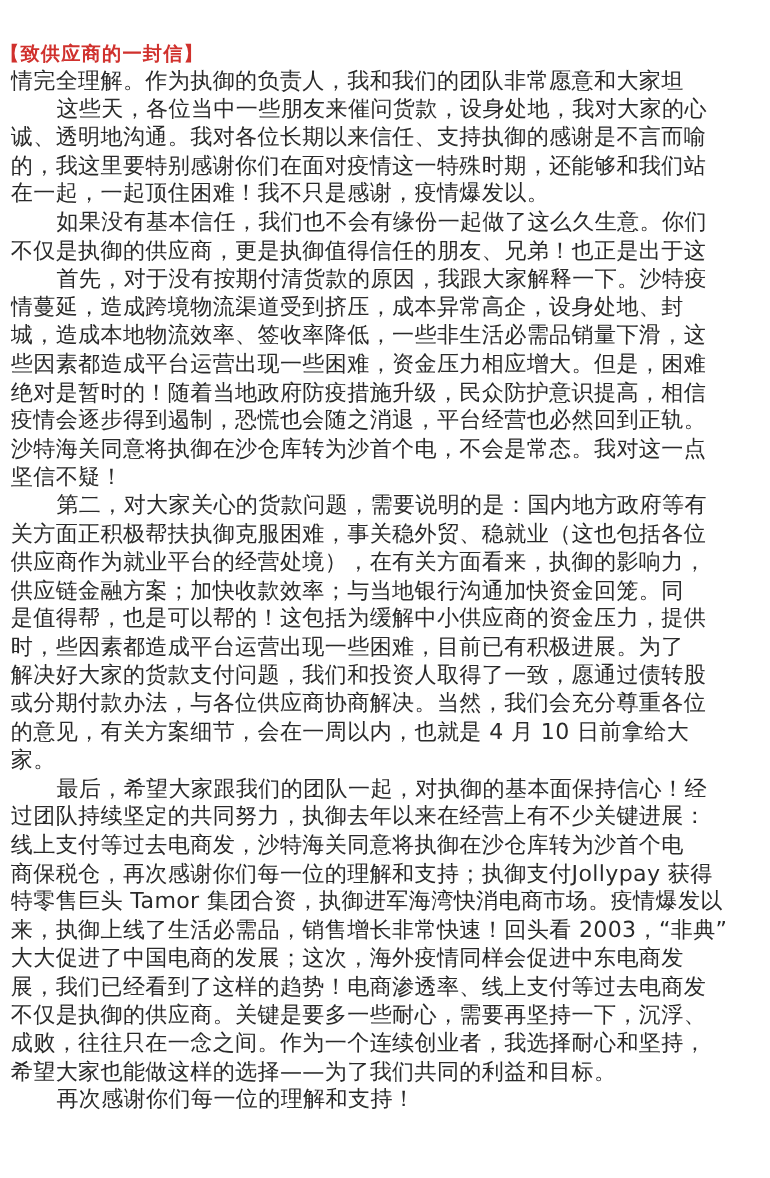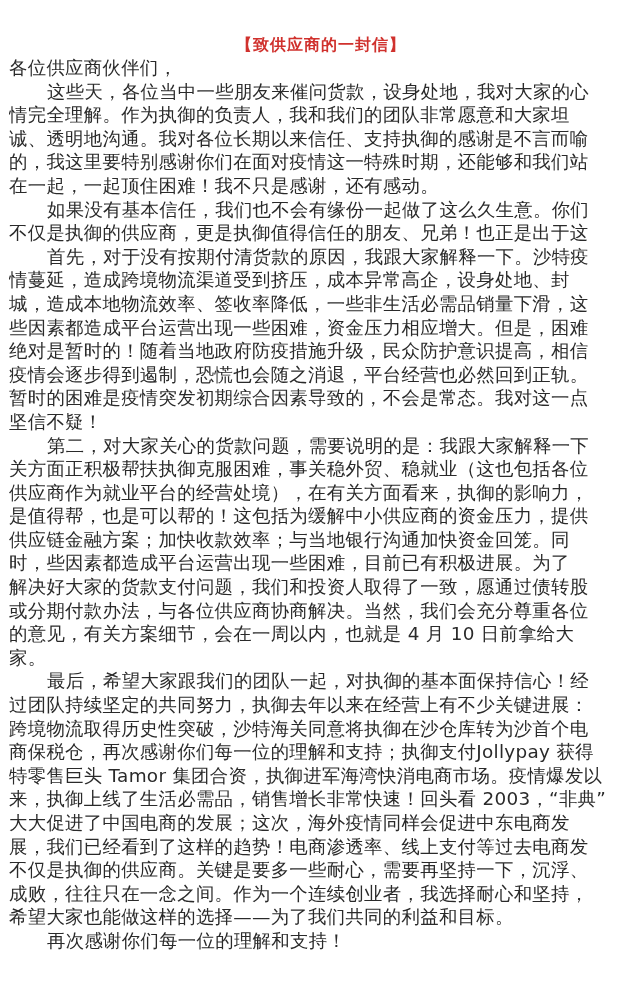--- a/index.html
+++ b/index.html
@@ -1,58 +1,57 @@
 <!DOCTYPE html>
 <html><head>
 <meta charset="utf-8">
 <style>
   html,body{margin:0;padding:0;background:#fff;}
   body{width:642px;height:982px;overflow:hidden;position:relative;
     font-family:"DejaVu Sans",sans-serif;color:#2a2a2a;}
-  .title{position:absolute;top:35px;left:0;width:642px;text-align:center;
+  .title{position:absolute;top:35px;left:0;width:642px;text-align:left;
     font-size:16px;font-weight:bold;color:#d0312d;letter-spacing:1px;}
   .body{position:absolute;top:56px;left:9px;width:625px;}
   .line{height:23.6px;line-height:23.6px;font-size:18.4px;white-space:nowrap;
     letter-spacing:0.3px;overflow:hidden;}
   .indent{padding-left:38px;}
 </style>
 </head>
 <body>
 
 <div class="title">【致供应商的一封信】</div>
 <div class="body" id="letter-body">
-    <div class="line">各位供应商伙伴们，</div>
+    <div class="line">情完全理解。作为执御的负责人，我和我们的团队非常愿意和大家坦</div>
     <div class="line indent">这些天，各位当中一些朋友来催问货款，设身处地，我对大家的心</div>
-    <div class="line">情完全理解。作为执御的负责人，我和我们的团队非常愿意和大家坦</div>
     <div class="line">诚、透明地沟通。我对各位长期以来信任、支持执御的感谢是不言而喻</div>
     <div class="line">的，我这里要特别感谢你们在面对疫情这一特殊时期，还能够和我们站</div>
-    <div class="line">在一起，一起顶住困难！我不只是感谢，还有感动。</div>
+    <div class="line">在一起，一起顶住困难！我不只是感谢，疫情爆发以。</div>
     <div class="line indent">如果没有基本信任，我们也不会有缘份一起做了这么久生意。你们</div>
     <div class="line">不仅是执御的供应商，更是执御值得信任的朋友、兄弟！也正是出于这</div>
     <div class="line indent">首先，对于没有按期付清货款的原因，我跟大家解释一下。沙特疫</div>
     <div class="line">情蔓延，造成跨境物流渠道受到挤压，成本异常高企，设身处地、封</div>
     <div class="line">城，造成本地物流效率、签收率降低，一些非生活必需品销量下滑，这</div>
     <div class="line">些因素都造成平台运营出现一些困难，资金压力相应增大。但是，困难</div>
     <div class="line">绝对是暂时的！随着当地政府防疫措施升级，民众防护意识提高，相信</div>
     <div class="line">疫情会逐步得到遏制，恐慌也会随之消退，平台经营也必然回到正轨。</div>
-    <div class="line">暂时的困难是疫情突发初期综合因素导致的，不会是常态。我对这一点</div>
+    <div class="line">沙特海关同意将执御在沙仓库转为沙首个电，不会是常态。我对这一点</div>
     <div class="line">坚信不疑！</div>
-    <div class="line indent">第二，对大家关心的货款问题，需要说明的是：我跟大家解释一下</div>
+    <div class="line indent">第二，对大家关心的货款问题，需要说明的是：国内地方政府等有</div>
     <div class="line">关方面正积极帮扶执御克服困难，事关稳外贸、稳就业（这也包括各位</div>
     <div class="line">供应商作为就业平台的经营处境），在有关方面看来，执御的影响力，</div>
+    <div class="line">供应链金融方案；加快收款效率；与当地银行沟通加快资金回笼。同</div>
     <div class="line">是值得帮，也是可以帮的！这包括为缓解中小供应商的资金压力，提供</div>
-    <div class="line">供应链金融方案；加快收款效率；与当地银行沟通加快资金回笼。同</div>
     <div class="line">时，些因素都造成平台运营出现一些困难，目前已有积极进展。为了</div>
     <div class="line">解决好大家的货款支付问题，我们和投资人取得了一致，愿通过债转股</div>
     <div class="line">或分期付款办法，与各位供应商协商解决。当然，我们会充分尊重各位</div>
     <div class="line">的意见，有关方案细节，会在一周以内，也就是 4 月 10 日前拿给大</div>
     <div class="line">家。</div>
     <div class="line indent">最后，希望大家跟我们的团队一起，对执御的基本面保持信心！经</div>
     <div class="line">过团队持续坚定的共同努力，执御去年以来在经营上有不少关键进展：</div>
-    <div class="line">跨境物流取得历史性突破，沙特海关同意将执御在沙仓库转为沙首个电</div>
+    <div class="line">线上支付等过去电商发，沙特海关同意将执御在沙仓库转为沙首个电</div>
     <div class="line">商保税仓，再次感谢你们每一位的理解和支持；执御支付Jollypay 获得</div>
     <div class="line">特零售巨头 Tamor 集团合资，执御进军海湾快消电商市场。疫情爆发以</div>
     <div class="line">来，执御上线了生活必需品，销售增长非常快速！回头看 2003，“非典”</div>
     <div class="line">大大促进了中国电商的发展；这次，海外疫情同样会促进中东电商发</div>
     <div class="line">展，我们已经看到了这样的趋势！电商渗透率、线上支付等过去电商发</div>
     <div class="line">不仅是执御的供应商。关键是要多一些耐心，需要再坚持一下，沉浮、</div>
     <div class="line">成败，往往只在一念之间。作为一个连续创业者，我选择耐心和坚持，</div>
     <div class="line">希望大家也能做这样的选择——为了我们共同的利益和目标。</div>
     <div class="line indent">再次感谢你们每一位的理解和支持！</div>
   </div>

